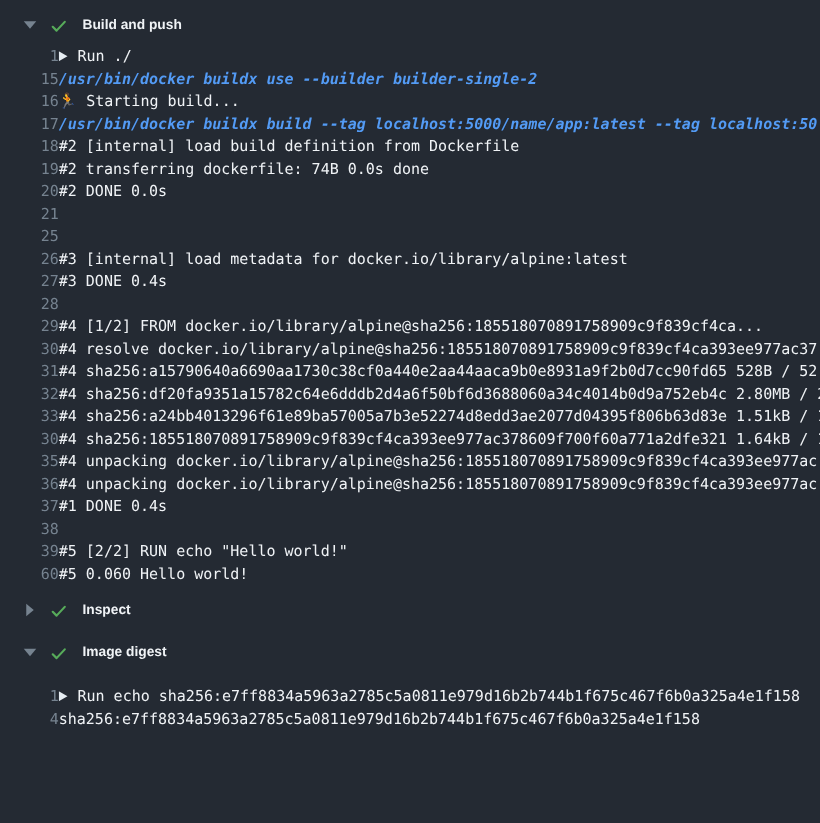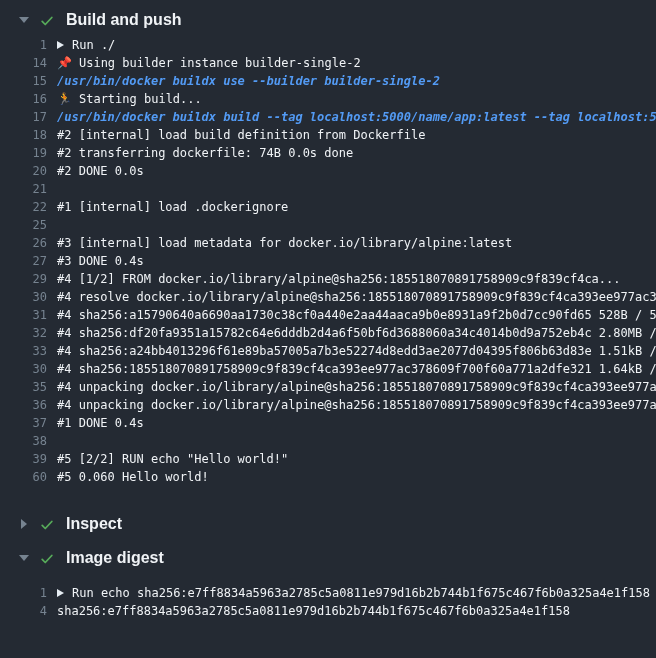--- a/index.html
+++ b/index.html
@@ -49,44 +49,43 @@
   .section-header .check {
     margin-left: 10px;
     width: 14px;
     height: 14px;
     flex: none;
   }
   .section-header .title {
     margin-left: 12px;
     color: #f0f3f6;
     font-family: "Liberation Sans", "DejaVu Sans", sans-serif;
-    font-size: 16px;
+    font-size: 11px;
     font-weight: bold;
     white-space: nowrap;
   }
   .sec-0 .section-header { margin-top: 10px; }
-  .sec-1 .section-header { margin-top: 28px; }
+  .sec-1 .section-header { margin-top: 10px; }
   .sec-2 .section-header { margin-top: 14px; }
   .sec-0 .lines { margin-top: 6px; }
   .sec-2 .lines { margin-top: 16px; }
   .row {
     display: flex;
     height: 18px;
     line-height: 18px;
     font-size: 12px;
   }
   .num {
     flex: none;
     width: 47px;
     text-align: right;
     color: #768390;
     cursor: pointer;
   }
   .txt {
-    margin-left: 10px;
     white-space: pre;
     color: #f0f3f6;
     overflow: hidden;
   }
   .txt.cmd {
     color: #539bf5;
     font-weight: bold;
     font-style: italic;
   }
   .gtri {
@@ -115,24 +114,20 @@
         </svg>
     </span>
     <span class="title">Build and push</span>
   </div>
   <div class="lines">
       <div class="row">
         <span class="num">1</span>
         <span class="txt group"><span class="gtri"></span>Run ./</span>
       </div>
       <div class="row">
-        <span class="num">14</span>
-        <span class="txt plain"><span class="emoji">📌</span>Using builder instance builder-single-2</span>
-      </div>
-      <div class="row">
         <span class="num">15</span>
         <span class="txt cmd">/usr/bin/docker buildx use --builder builder-single-2</span>
       </div>
       <div class="row">
         <span class="num">16</span>
         <span class="txt plain"><span class="emoji">🏃</span>Starting build...</span>
       </div>
       <div class="row">
         <span class="num">17</span>
         <span class="txt cmd">/usr/bin/docker buildx build --tag localhost:5000/name/app:latest --tag localhost:50</span>
@@ -147,34 +142,34 @@
       </div>
       <div class="row">
         <span class="num">20</span>
         <span class="txt plain">#2 DONE 0.0s</span>
       </div>
       <div class="row">
         <span class="num">21</span>
         <span class="txt plain"></span>
       </div>
       <div class="row">
-        <span class="num">22</span>
-        <span class="txt plain">#1 [internal] load .dockerignore</span>
-      </div>
-      <div class="row">
         <span class="num">25</span>
         <span class="txt plain"></span>
       </div>
       <div class="row">
         <span class="num">26</span>
         <span class="txt plain">#3 [internal] load metadata for docker.io/library/alpine:latest</span>
       </div>
       <div class="row">
         <span class="num">27</span>
         <span class="txt plain">#3 DONE 0.4s</span>
+      </div>
+      <div class="row">
+        <span class="num">28</span>
+        <span class="txt plain"></span>
       </div>
       <div class="row">
         <span class="num">29</span>
         <span class="txt plain">#4 [1/2] FROM docker.io/library/alpine@sha256:185518070891758909c9f839cf4ca...</span>
       </div>
       <div class="row">
         <span class="num">30</span>
         <span class="txt plain">#4 resolve docker.io/library/alpine@sha256:185518070891758909c9f839cf4ca393ee977ac37</span>
       </div>
       <div class="row">

